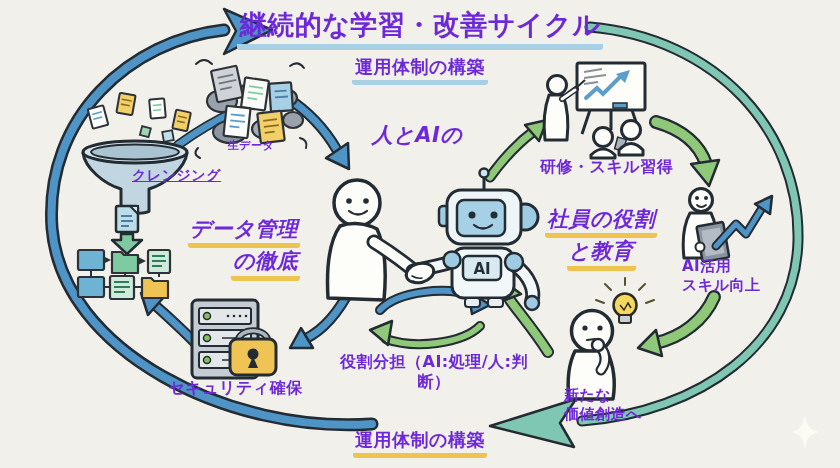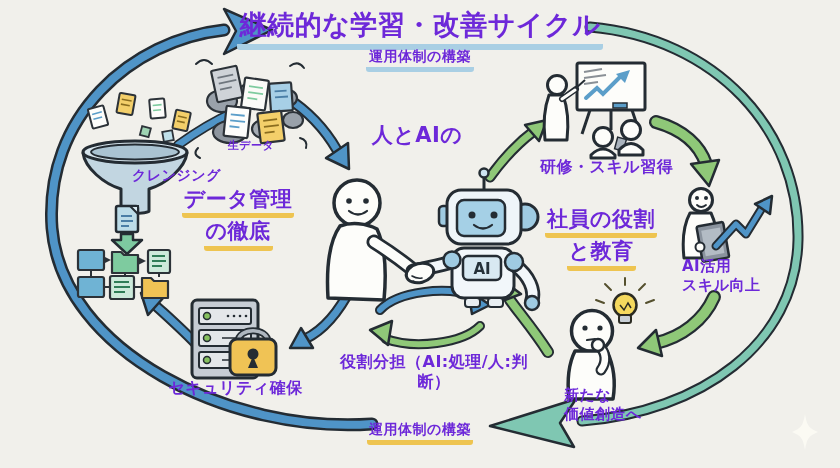--- a/index.html
+++ b/index.html
@@ -18,21 +18,21 @@
   .ink{stroke:#242c33;fill:none;stroke-linecap:round;}
   .wht{fill:#fdfdfa;stroke:#242c33;}
 
   
   .lbl{position:absolute;color:#6d28d9;font-weight:700;line-height:1.25;letter-spacing:.5px;}
   .ctr{text-align:center;}
   .u-blue{display:inline-block;border-bottom:6px solid #a9cfe4;border-radius:3px;padding:0 3px 2px;}
   .u-blue2{display:inline-block;border-bottom:5px solid #a9cfe4;border-radius:3px;padding:0 3px 1px;}
   .u-yel{display:inline-block;border-bottom:5px solid #eec450;border-radius:3px;padding:0 2px 1px;}
   .blk{display:block;}
-  .t27{font-size:27px;} .t20{font-size:14px;} .t21{font-size:21px;}
+  .t27{font-size:27px;} .t20{font-size:18px;margin-top:8px;} .t21{font-size:21px;font-style:italic;}
   .t17{font-size:11px;} .t16{font-size:16px;} .t15{font-size:15px;} .t14{font-size:14px;}
 </style>
 </head>
 <body>
 
 <div class="stage">
 
 <svg width="840" height="468" viewBox="0 0 840 468">
 
   <g>
@@ -317,25 +317,25 @@
   <span class="u-blue">継続的な学習・改善サイクル</span>
 </div>
 <div class="lbl ctr t20" style="left:205px;top:48px;width:430px;">
   <span class="u-blue2">運用体制の構築</span>
 </div>
 
 <div class="lbl ctr t17" style="left:196px;top:139px;width:110px;">
   <span>生データ</span>
 </div>
 
-<div class="lbl t14" style="left:132px;top:167px;width:96px;">
+<div class="lbl t14" style="left:132px;top:167px;width:96px;text-decoration:underline;">
   <span class="blk">クレンジング</span>
 </div>
 
-<div class="lbl ctr t21" style="left:176px;top:186px;width:124px;">
+<div class="lbl ctr t21" style="left:176px;top:216px;width:124px;text-align:right;">
   <span class="blk"><span class="u-yel">データ管理</span></span>
   <span class="blk"><span class="u-yel">の徹底</span></span>
 </div>
 
 <div class="lbl ctr t21" style="left:350px;top:122px;width:134px;">
   <span class="blk">人とAIの</span>
 </div>
 
 <div class="lbl t16" style="left:540px;top:157px;width:150px;">
   <span>研修・スキル習得</span>

